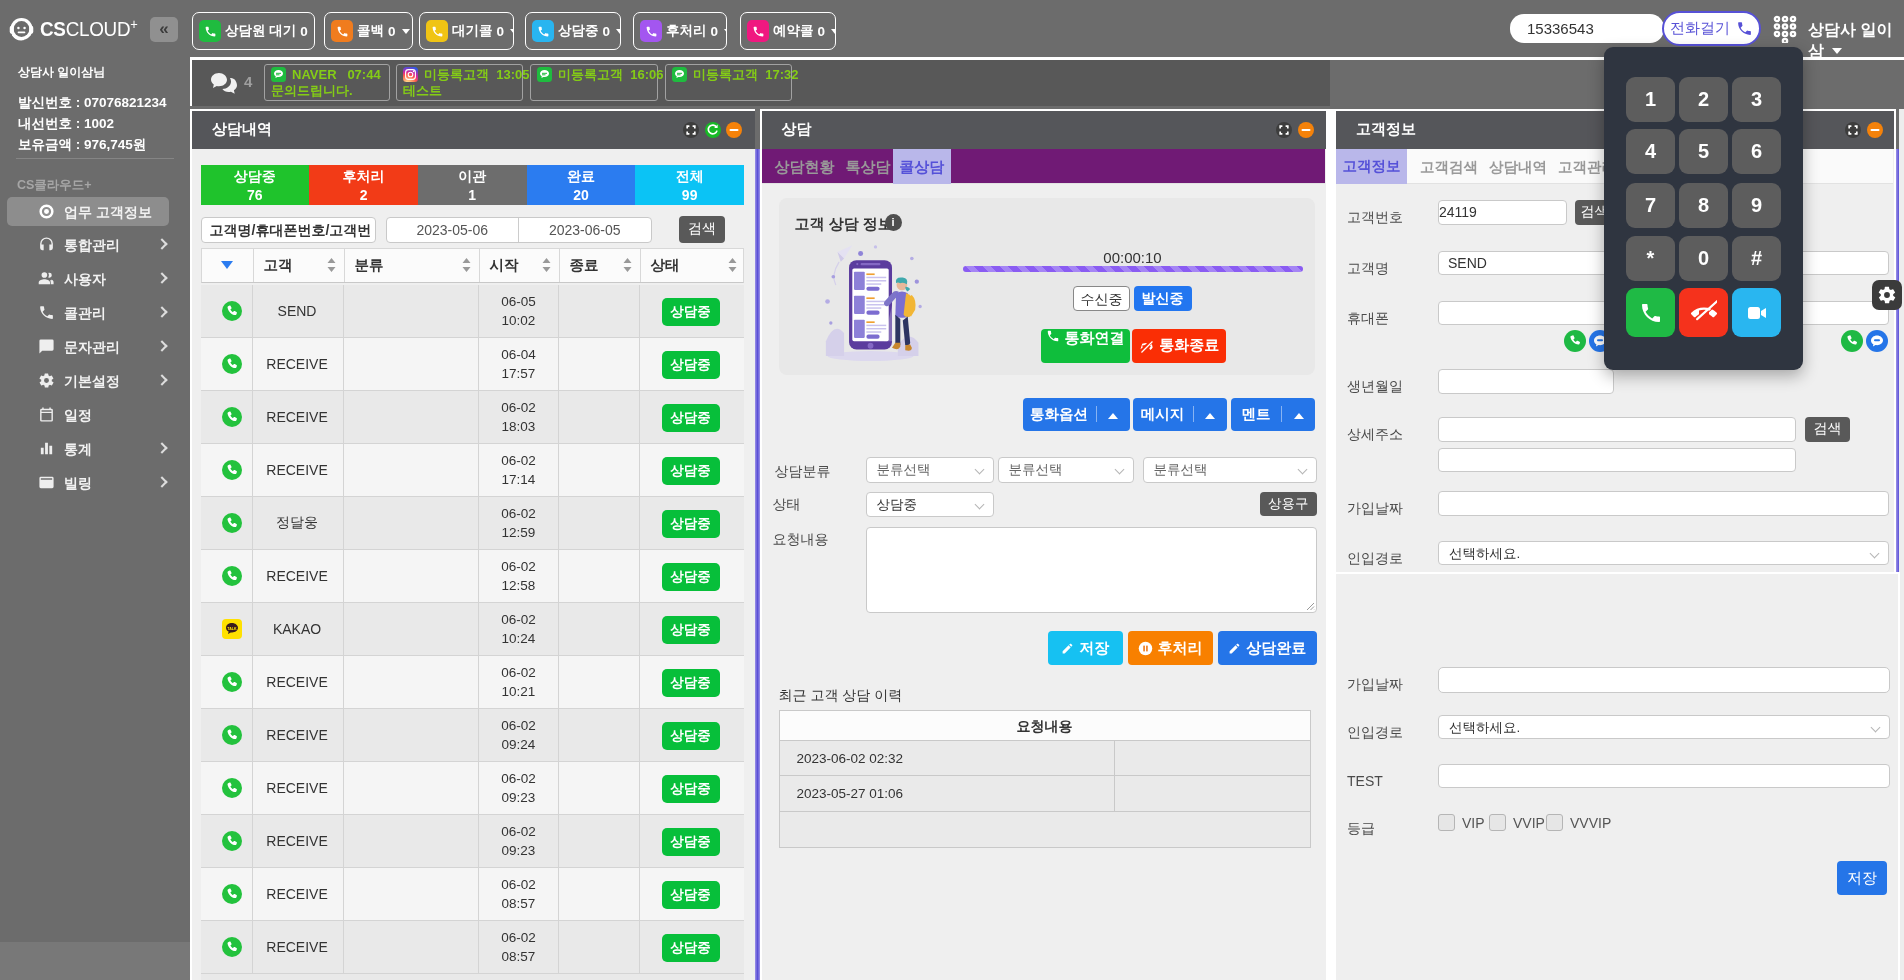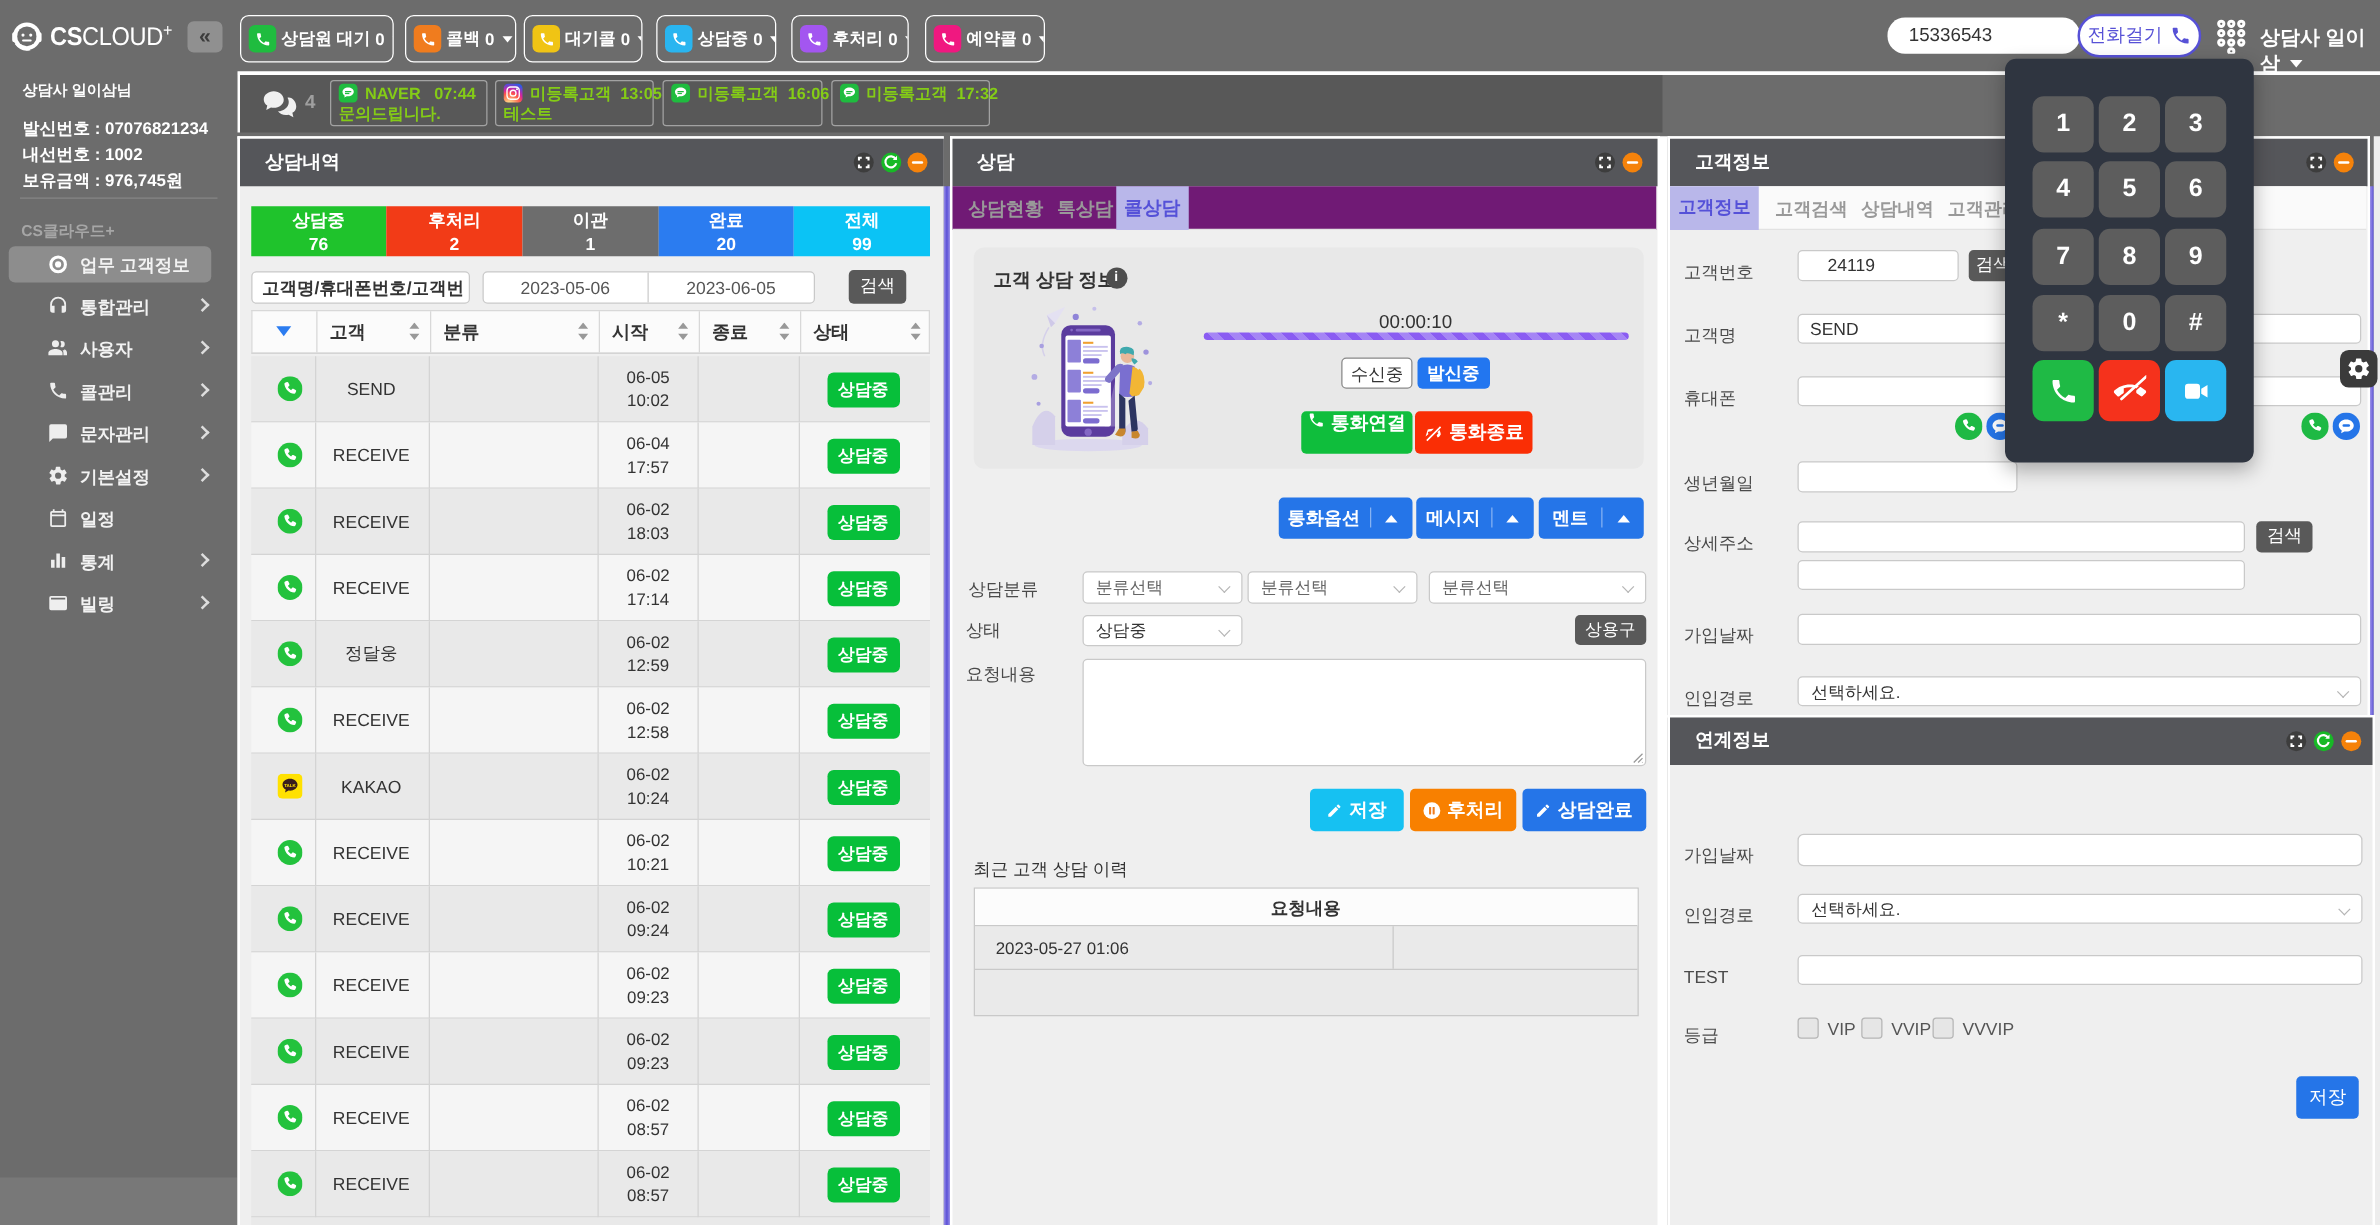--- a/index.html
+++ b/index.html
@@ -573,20 +573,24 @@
       </svg>후처리</div>
 <div class="abs" style="left:456px;top:520.5px;width:99.5px;height:34px;background:#2575e8;border-radius:4px;color:#fff;font-size:15px;font-weight:bold;display:flex;align-items:center;justify-content:center;gap:5px"><svg width="13" height="13" viewBox="0 0 24 24">
         <path fill="#fff" d="M3 17.2V21h3.8L17.8 10 14 6.2 3 17.2zM20.7 7.1c.4-.4.4-1 0-1.4l-2.4-2.4c-.4-.4-1-.4-1.4 0l-1.8 1.8 3.8 3.8 1.8-1.8z"></path>
       </svg>상담완료</div>
 <div class="abs" style="left:17px;top:576px;font-size:14px;color:#333">최근 고객 상담 이력</div>
 <div class="abs" style="left:17px;top:599px;width:532px;border:1px solid #c9c9c9;background:#eaeaea">
 <div style="display:flex;height:30px;background:#fcfcfc;border-bottom:1px solid #c9c9c9;font-size:14px;font-weight:bold;color:#333;text-align:center;line-height:30px">
         <div style="flex:1">요청내용</div>
       </div>
 <div style="display:flex;height:35.5px;border-bottom:1px solid #c9c9c9;font-size:13.5px;color:#333;line-height:35.5px">
+        <div style="width:335px;border-right:1px solid #c9c9c9;padding-left:17px">2023-06-02 02:32</div>
+        <div style="flex:1"></div>
+      </div>
+<div style="display:flex;height:35.5px;border-bottom:1px solid #c9c9c9;font-size:13.5px;color:#333;line-height:35.5px">
         <div style="width:335px;border-right:1px solid #c9c9c9;padding-left:17px">2023-05-27 01:06</div>
         <div style="flex:1"></div>
       </div>
 <div style="display:flex;height:35.5px;font-size:13.5px;color:#333;line-height:35.5px">
         <div style="flex:1"></div>
       </div>
 </div>
 </div>
 <div class="abs" style="left:1327.5px;top:108.5px;width:6.5px;height:871.5px;background:#fff"></div>
 
@@ -601,21 +605,21 @@
           <rect x="3.5" y="7" width="9" height="2" rx="1" fill="#fff"></rect>
         </svg></div>
 </div>
 <div class="abs" style="left:0;top:38px;width:557px;height:35px;background:#fafafa;border-bottom:1px solid #e2e2e2">
 <div class="abs" style="left:0;top:0;width:71px;height:35px;background:#b9b7ea;color:#5551d8;font-size:14.5px;font-weight:bold;text-align:center;line-height:35px">고객정보</div>
 <div class="abs" style="left:84px;top:9px;font-size:14.5px;color:#999;font-weight:bold">고객검색</div>
 <div class="abs" style="left:153px;top:9px;font-size:14.5px;color:#999;font-weight:bold">상담내역</div>
 <div class="abs" style="left:222px;top:9px;font-size:14.5px;color:#999;font-weight:bold">고객관리</div>
 </div>
 <div class="lbl" style="left:11px;top:98px">고객번호</div>
-<div class="inp abs" style="left:102px;top:89px;width:129px;height:25px;line-height:23px;padding-left:23px">24119</div>
+<div class="inp abs" style="left:102px;top:89px;width:129px;height:25px;line-height:23px;padding-left:0">24119</div>
 <div class="dkbtn abs" style="left:239px;top:89px;width:39px;height:25px">검색</div>
 <div class="lbl" style="left:11px;top:149px">고객명</div>
 <div class="inp abs" style="left:102px;top:140px;width:451px;height:24px;line-height:22px;padding-left:9px">SEND</div>
 <div class="lbl" style="left:11px;top:199px">휴대폰</div>
 <div class="inp abs" style="left:102px;top:190px;width:222px;height:24px"></div>
 <div class="inp abs" style="left:331px;top:190px;width:222px;height:24px"></div>
 <svg class="abs" style="left:228px;top:219px" width="22" height="22" viewBox="0 0 22 22">
       <circle cx="11" cy="11" r="11" fill="#1eb944"></circle>
       <path fill="#fff" d="M7 6l1.6-.6c.4-.15.8 0 1 .4l.9 1.9c.15.35.05.8-.25 1.05l-.9.75c.55 1.1 1.4 1.95 2.5 2.5l.75-.9c.25-.3.7-.4 1.05-.25l1.9.9c.4.2.55.6.4 1L15.4 14c-.15.4-.55.65-.95.6C10.4 14 7 10.6 6.4 6.95 6.35 6.55 6.6 6.15 7 6z"></path>
     </svg>
@@ -641,34 +645,20 @@
 <div class="inp abs" style="left:102px;top:337px;width:358px;height:24px"></div>
 <div class="lbl" style="left:11px;top:389px">가입날짜</div>
 <div class="inp abs" style="left:102px;top:380px;width:451px;height:25px"></div>
 <div class="lbl" style="left:11px;top:439px">인입경로</div>
 <div class="sel" style="left:102px;top:430px;width:451px;height:24px;color:#333;font-size:13.5px">선택하세요.<span class="ch"></span></div>
 </div>
 <div class="abs" style="left:1896px;top:149px;width:3px;height:425px;background:linear-gradient(to right,#9b92e8,#5b50d6)"></div>
 <div class="abs" style="left:1899px;top:108.5px;width:5px;height:871.5px;background:#ededed"></div>
 
 <div class="abs" style="left:1334px;top:571.5px;width:566px;height:408.5px;border:2.5px solid #fff;border-bottom:none;background:#efefef">
-<div class="panel-head">연계정보
-<div class="hico" style="left:493px;background:#3d3d3d"><svg width="16" height="16" viewBox="0 0 16 16">
-          <g stroke="#fff" stroke-width="1.7" fill="none">
-            <path d="M4.2 6.4V4.2h2.2M9.6 4.2h2.2v2.2M11.8 9.6v2.2H9.6M6.4 11.8H4.2V9.6"></path>
-          </g>
-        </svg></div>
-<div class="hico" style="left:515px;background:#17b926"><svg width="16" height="16" viewBox="0 0 16 16">
-          <path fill="none" stroke="#fff" stroke-width="1.7" d="M11.5 5.2A4.4 4.4 0 1012 8.6"></path>
-          <path fill="#fff" d="M12.6 2.5v3.4H9.2z"></path>
-        </svg></div>
-<div class="hico" style="left:537px;background:#f5820a"><svg width="16" height="16" viewBox="0 0 16 16">
-          <rect x="3.5" y="7" width="9" height="2" rx="1" fill="#fff"></rect>
-        </svg></div>
-</div>
 <div class="lbl" style="left:11px;top:102px">가입날짜</div>
 <div class="inp abs" style="left:102px;top:93px;width:452px;height:26px;border-radius:5px"></div>
 <div class="lbl" style="left:11px;top:150px">인입경로</div>
 <div class="sel" style="left:102px;top:141px;width:452px;height:24px;color:#333;font-size:13.5px">선택하세요.<span class="ch"></span></div>
 <div class="lbl" style="left:11px;top:199px">TEST</div>
 <div class="inp abs" style="left:102px;top:190px;width:452px;height:24px"></div>
 <div class="lbl" style="left:11px;top:246px">등급</div>
 <div class="abs" style="left:102px;top:240px;width:17px;height:17px;background:#e6e6e6;border:1px solid #b5b5b5;border-radius:3px"></div>
 <div class="abs" style="left:126px;top:241px;font-size:14px;color:#555">VIP</div>
 <div class="abs" style="left:153px;top:240px;width:17px;height:17px;background:#e6e6e6;border:1px solid #b5b5b5;border-radius:3px"></div>

